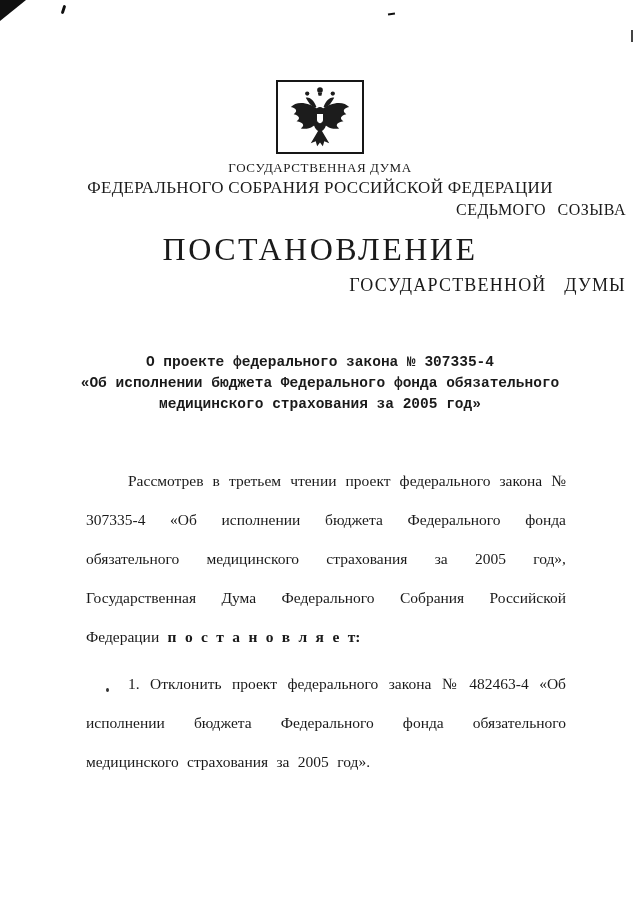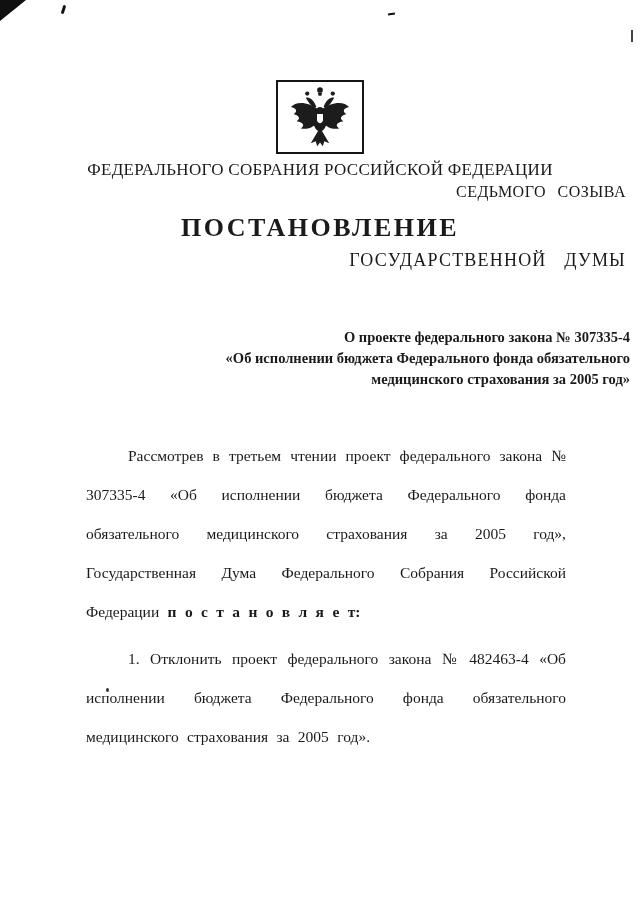--- a/index.html
+++ b/index.html
@@ -29,32 +29,32 @@
     margin:80px auto 6px;
     border:2px solid #161616;
     display:flex;align-items:center;justify-content:center;
     box-sizing:border-box;
   }
   .emblem-box svg{width:72px;height:64px;}
   .org1{font-size:13px;letter-spacing:0.6px;margin-top:5px;}
   .org2{font-size:17px;letter-spacing:0.3px;margin-top:2px;}
   .org3{font-size:16px;letter-spacing:0.5px;word-spacing:7px;margin-top:3px;text-align:right;}
   .doc-type{
-    font-size:26px;font-weight:bold;letter-spacing:2.5px;
+    font-size:32px;font-weight:normal;letter-spacing:2.5px;
     margin:12px 0 0 0;
   }
   .doc-org{
     font-size:18px;letter-spacing:1.2px;word-spacing:12px;
     margin-top:7px;
     text-align:right;
   }
   .title-block{
     width:620px;margin:56px auto 16px;
-    text-align:right;
-    font-size:14.5px;font-weight:bold;line-height:21px;
+    text-align:center;
+    font-size:14.5px;font-weight:bold;line-height:21px;font-family:Liberation Mono, monospace;
   }
   .body-text{margin:0 66px 0 78px;}
   .par{
     font-size:15.5px;line-height:39px;
     text-align:justify;
     text-indent:42px;
     word-spacing:4.5px;
     margin:8px;
   }
   .par.first{margin-top:46px;}
@@ -91,20 +91,21 @@
 
           <circle cx="32" cy="12" r="3"></circle>
           <circle cx="68" cy="12" r="3"></circle>
           <circle cx="50" cy="7" r="4"></circle>
           <path d="M47 11 L53 11 L52 15 L48 15 Z"></path>
 
           <path d="M45 40 h10 v9 q0 4 -5 6 q-5 -2 -5 -6 Z" fill="#ffffff" stroke="#1c1c1c" stroke-width="1.5"></path>
         </g>
       </svg>
     </div>
+    <div class="org1">ГОСУДАРСТВЕННАЯ ДУМА</div>
     <div class="org2">ФЕДЕРАЛЬНОГО СОБРАНИЯ РОССИЙСКОЙ ФЕДЕРАЦИИ</div>
     <div class="org3">СЕДЬМОГО СОЗЫВА</div>
     <h1 class="doc-type">ПОСТАНОВЛЕНИЕ</h1>
     <div class="doc-org">ГОСУДАРСТВЕННОЙ ДУМЫ</div>
   </div>
 
   <div class="title-block">
     <div>О проекте федерального закона № 307335-4</div>
     <div>«Об исполнении бюджета Федерального фонда обязательного</div>
     <div>медицинского страхования за 2005 год»</div>

